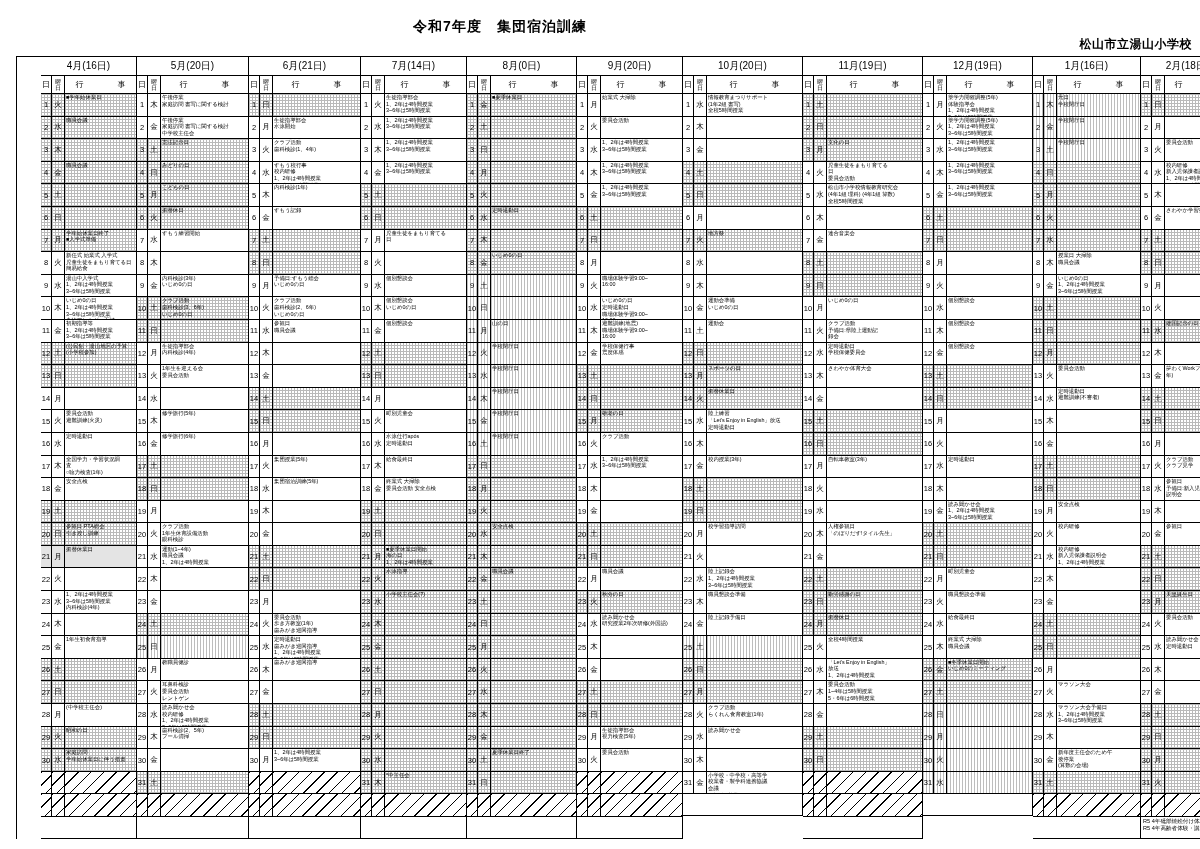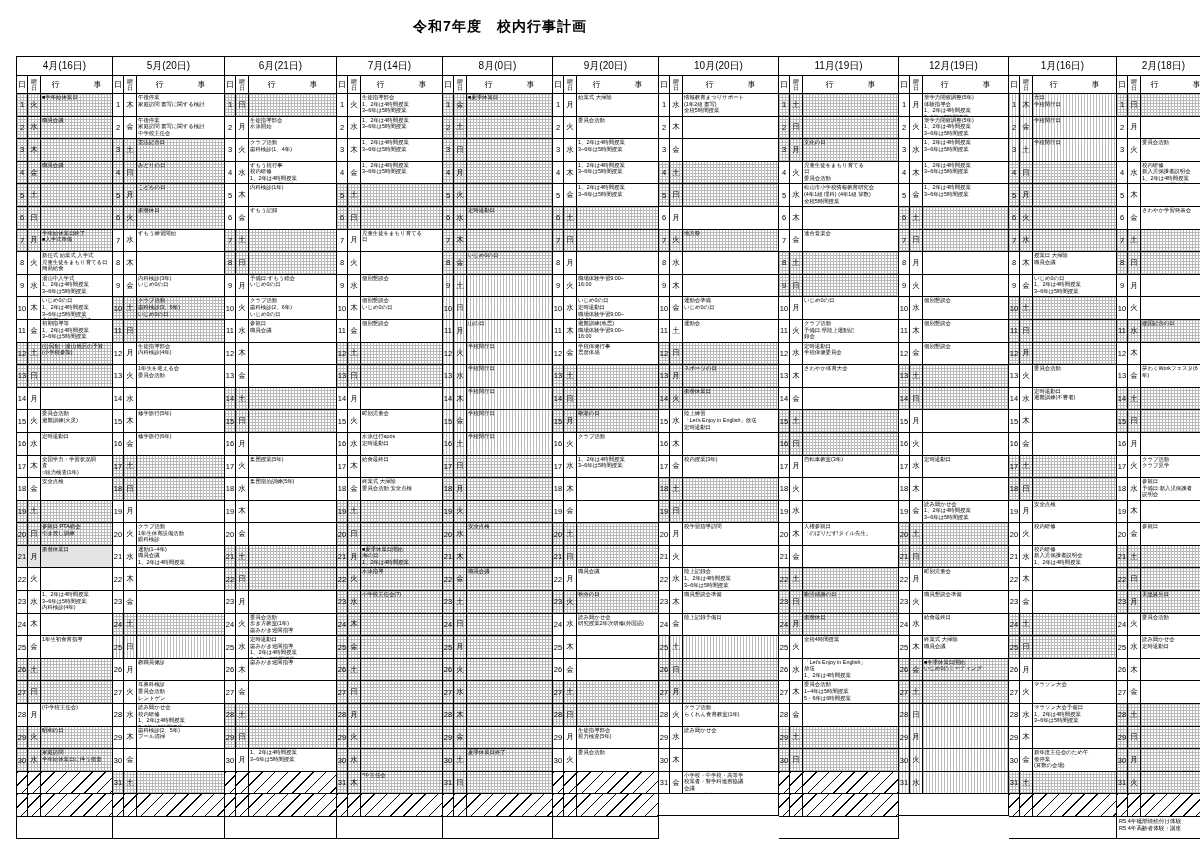--- a/index.html
+++ b/index.html
@@ -79,24 +79,25 @@
     background-image:
       repeating-linear-gradient(135deg,#000 0 1px,transparent 1px 9px);
   }
   .notes{font-size:5.6px;line-height:1.3;padding:1px 2px;white-space:pre-line;}
 </style>
 </head>
 <body>
 
 <div class="page">
 
-  <div class="title">令和7年度　校内行事計画</div>
+  <div class="title">令和7年度　集団宿泊訓練</div>
+  <div class="school">松山市立湯山小学校</div>
 
   <div class="cal" id="cal">
-      <div class="month" style="width: 96px;">
+      <div class="month" style="width: 96px; margin-left: 24px;">
         <div class="mhead">4月(16日)</div>
         <div class="chead">
           <div class="c d">日</div>
           <div class="c w" style="font-size: 6px; line-height: 1;">曜<br>日</div>
           <div class="c e">行　　事</div>
         </div>
         <div class="rows">
           <div class="row" style="height: 22.6px;">
             <div class="d hatch">1</div>
             <div class="w hatch">火</div>

